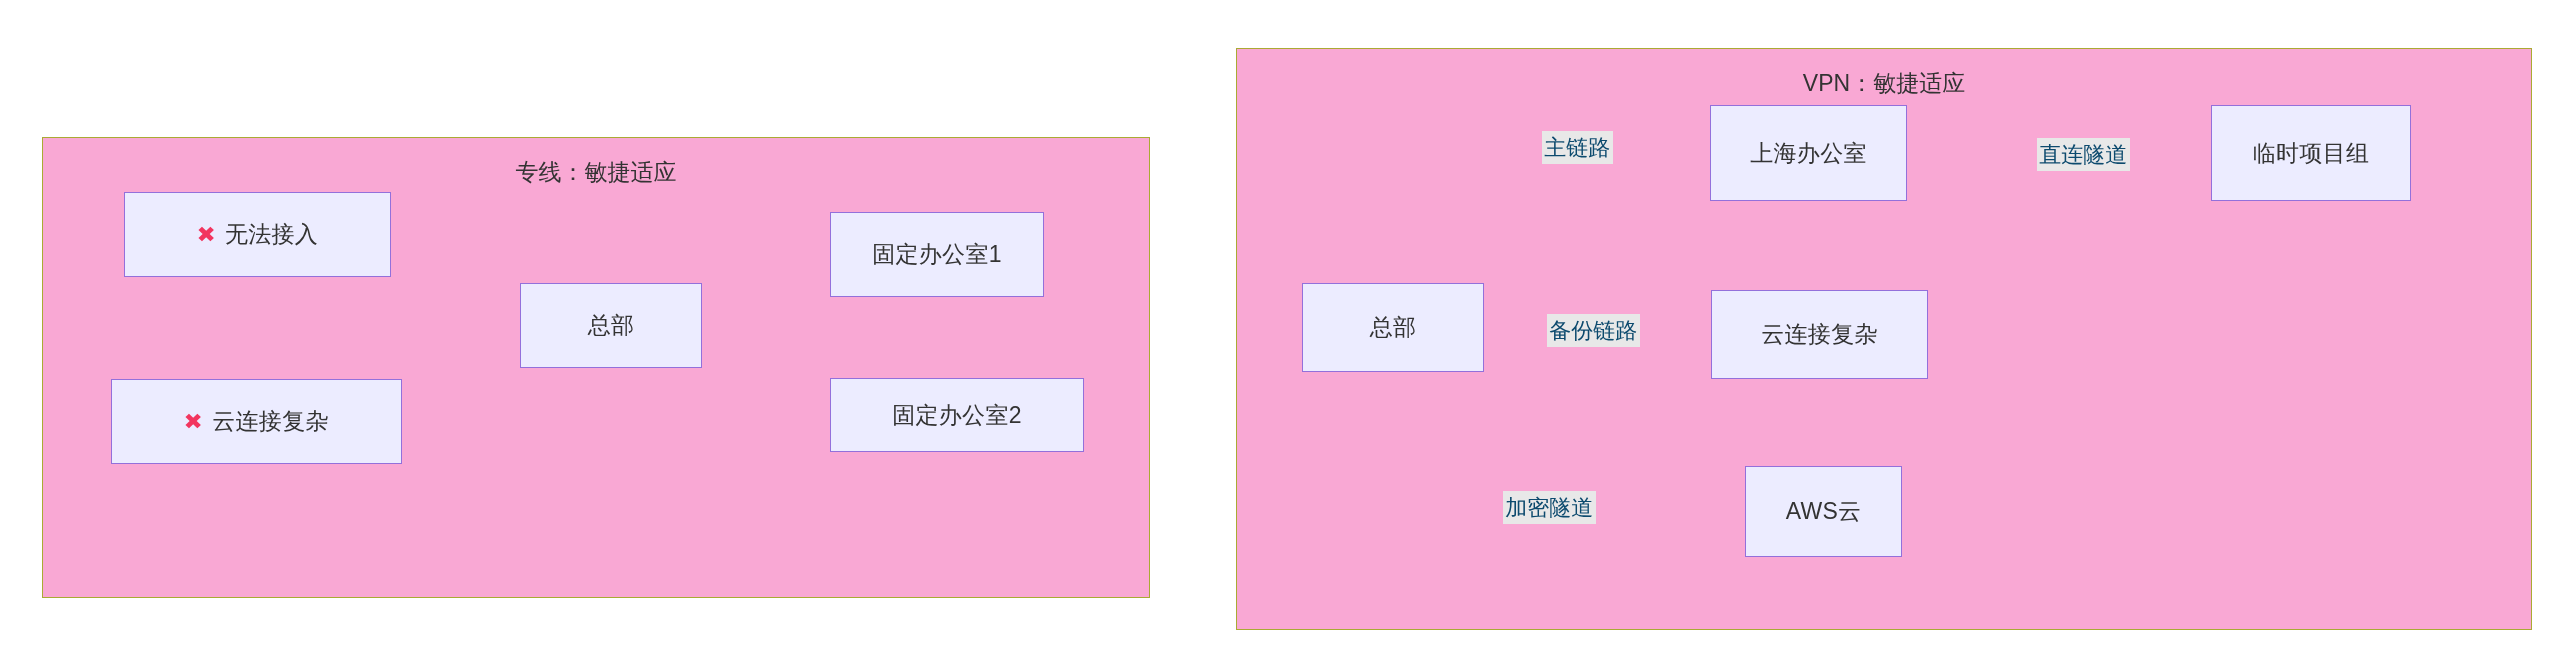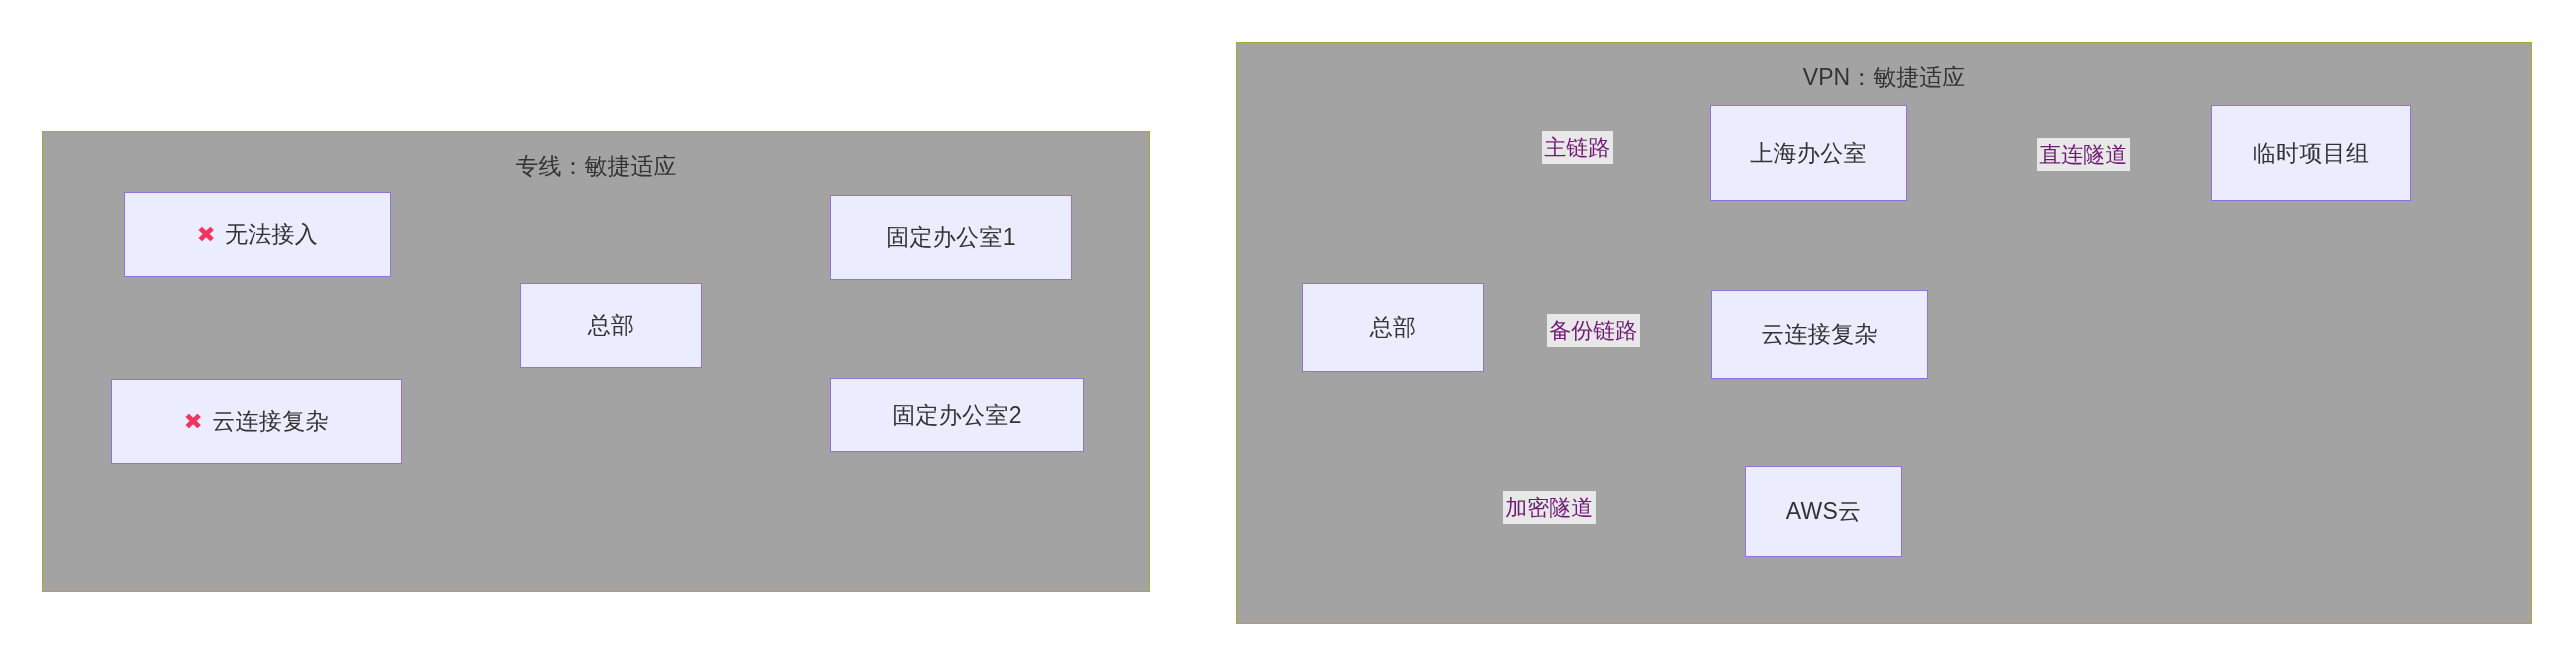--- a/index.html
+++ b/index.html
@@ -20,23 +20,24 @@
     position: absolute;
     left: 0; top: 0;
     width: 2576px;
     height: 669px;
     background: #ffffff;
   }
 
   
   .cluster {
     position: absolute;
-    background: #a3a3a3;
+    background: #f9a8d4;
     border: 1.7px solid #aaaa33;
     box-sizing: border-box;
+    margin-top: 6px;
   }
   .cluster-title {
     position: absolute;
     left: 0;
     width: 100%;
     text-align: center;
     color: #333333;
     font-size: 23px;
     line-height: 1;
     white-space: nowrap;
@@ -64,21 +65,21 @@
     margin-right: 9.3px;
     display: inline-block;
     transform: scaleX(1.05);
   }
   .node-label { display: inline-block; }
 
   
   .edge-label {
     position: absolute;
     background: #e8e8e8;
-    color: #701a75;
+    color: #0c4a6e;
     font-size: 22px;
     line-height: 1.2;
     padding: 3.5px 2.3px;
     white-space: nowrap;
     box-sizing: border-box;
   }
 
   
   #edges {
     position: absolute;
@@ -134,21 +135,21 @@
 
   <div class="node" style="left:111px; top:379px; width:291px; height:85px;">
     <span class="x-mark">✖</span>
     <span class="node-label">云连接复杂</span>
   </div>
 
   <div class="node" style="left:520px; top:283px; width:182px; height:85px;">
     <span class="node-label">总部</span>
   </div>
 
-  <div class="node" style="left:830px; top:195px; width:242px; height:85px;text-align:center;">
+  <div class="node" style="left:830px; top:212px; width:214px; height:85px;text-align:center;">
     <span class="node-label">固定办公室1</span>
   </div>
 
   <div class="node" style="left:830px; top:378px; width:254px; height:74px;">
     <span class="node-label">固定办公室2</span>
   </div>
 
   <div class="cluster" style="left:1236px; top:42px; width:1296px; height:582px;">
     <div class="cluster-title" style="top:23px;">VPN：敏捷适应</div>
   </div>

